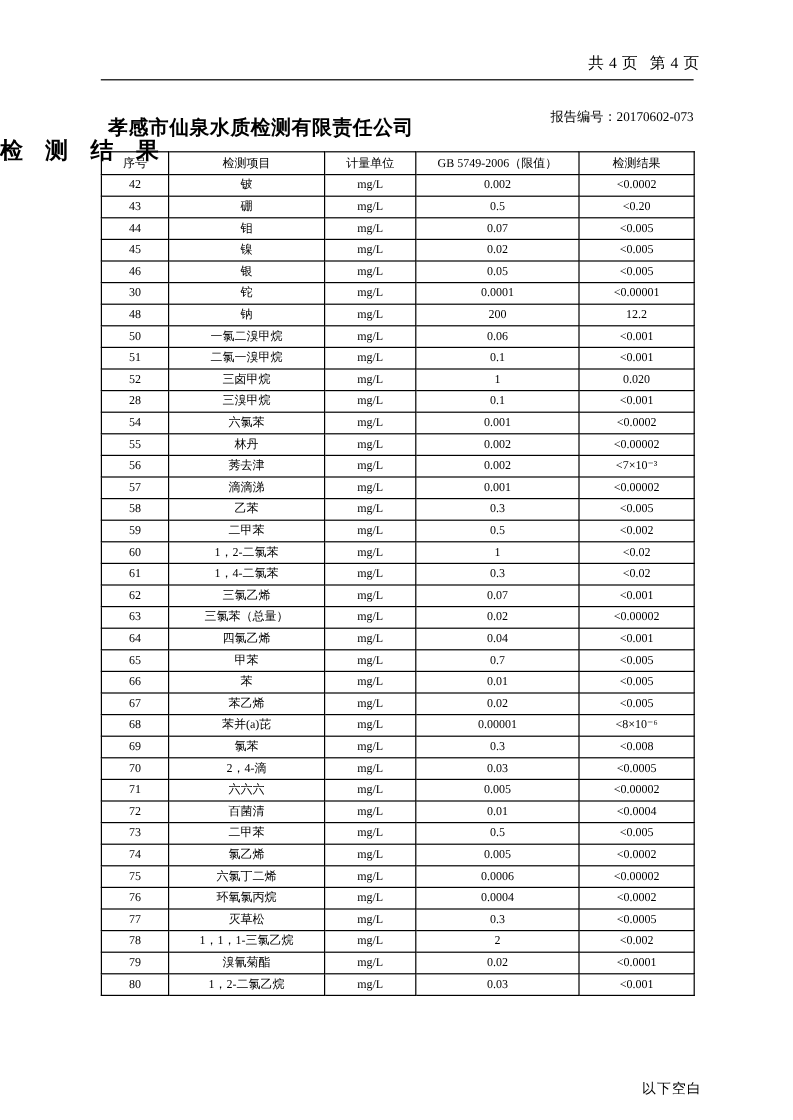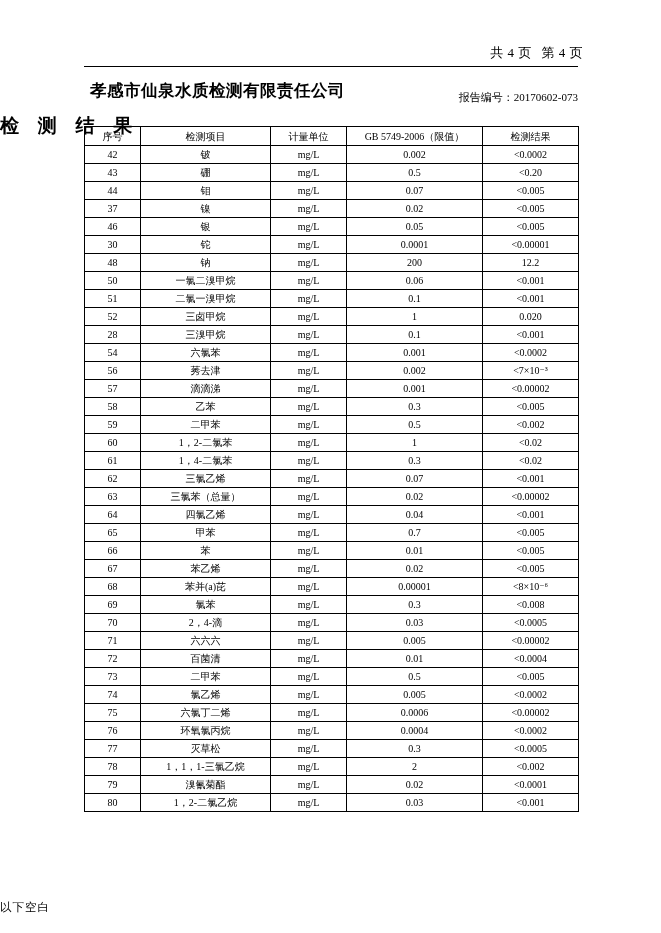--- a/index.html
+++ b/index.html
@@ -39,21 +39,21 @@
   .company-row {
     position: absolute;
     top: 80px;
     left: 84px;
     width: 494px;
     height: 28px;
   }
   .company-name {
     position: absolute;
     left: 6px;
-    top: 0px;
+    top: 16px;
     font-size: 16.5px;
     font-weight: bold;
     letter-spacing: 0.5px;
     font-family: "Liberation Serif", "DejaVu Serif", serif;
   }
   .report-no {
     position: absolute;
     right: 0px;
     top: 10px;
     font-size: 11px;
@@ -94,21 +94,21 @@
   .col-no    { width: 56px; }
   .col-item  { width: 130px; }
   .col-unit  { width: 76px; }
   .col-limit { width: 136px; }
   .col-res   { width: 96px; }
   .footer-note {
     position: absolute;
     top: 900px;
     left: 0;
     width: 585px;
-    text-align: left;
+    text-align: right;
     font-size: 11.5px;
     letter-spacing: 1px;
   }
 </style>
 </head>
 <body>
 
 <div class="page">
 
   <div class="page-header">
@@ -158,21 +158,21 @@
           <td>&lt;0.20</td>
         </tr>
         <tr>
           <td>44</td>
           <td>钼</td>
           <td>mg/L</td>
           <td>0.07</td>
           <td>&lt;0.005</td>
         </tr>
         <tr>
-          <td>37</td>
+          <td>45</td>
           <td>镍</td>
           <td>mg/L</td>
           <td>0.02</td>
           <td>&lt;0.005</td>
         </tr>
         <tr>
           <td>46</td>
           <td>银</td>
           <td>mg/L</td>
           <td>0.05</td>
@@ -221,20 +221,27 @@
           <td>&lt;0.001</td>
         </tr>
         <tr>
           <td>54</td>
           <td>六氯苯</td>
           <td>mg/L</td>
           <td>0.001</td>
           <td>&lt;0.0002</td>
         </tr>
         <tr>
+          <td>55</td>
+          <td>林丹</td>
+          <td>mg/L</td>
+          <td>0.002</td>
+          <td>&lt;0.00002</td>
+        </tr>
+        <tr>
           <td>56</td>
           <td>莠去津</td>
           <td>mg/L</td>
           <td>0.002</td>
           <td>&lt;7×10⁻³</td>
         </tr>
         <tr>
           <td>57</td>
           <td>滴滴涕</td>
           <td>mg/L</td>

